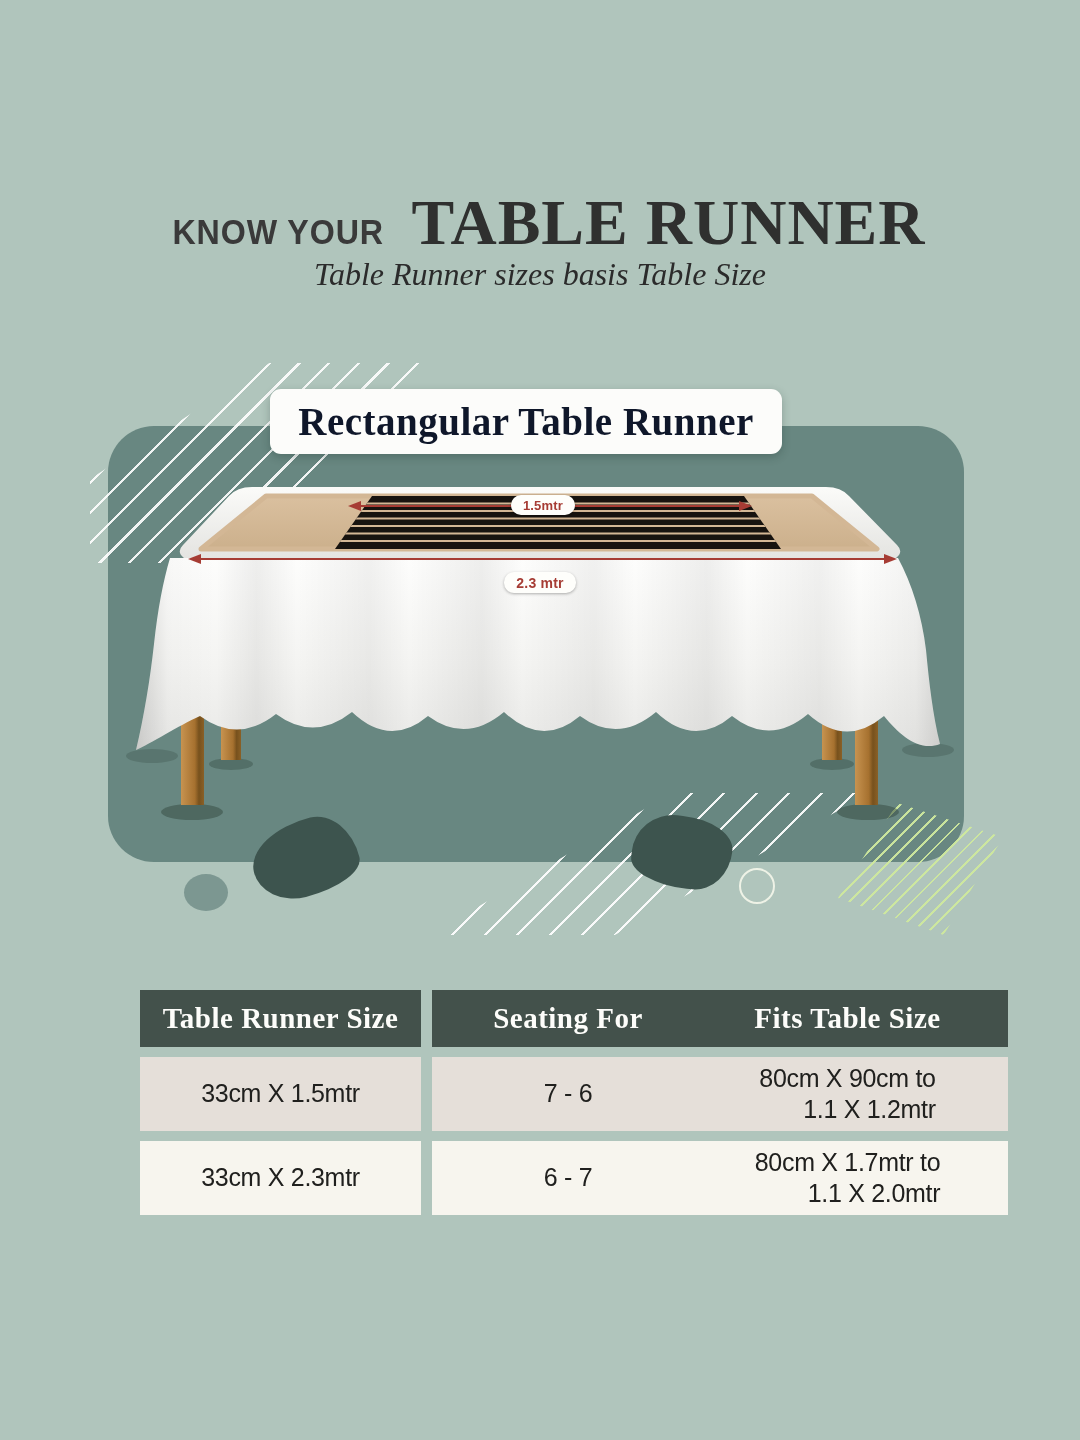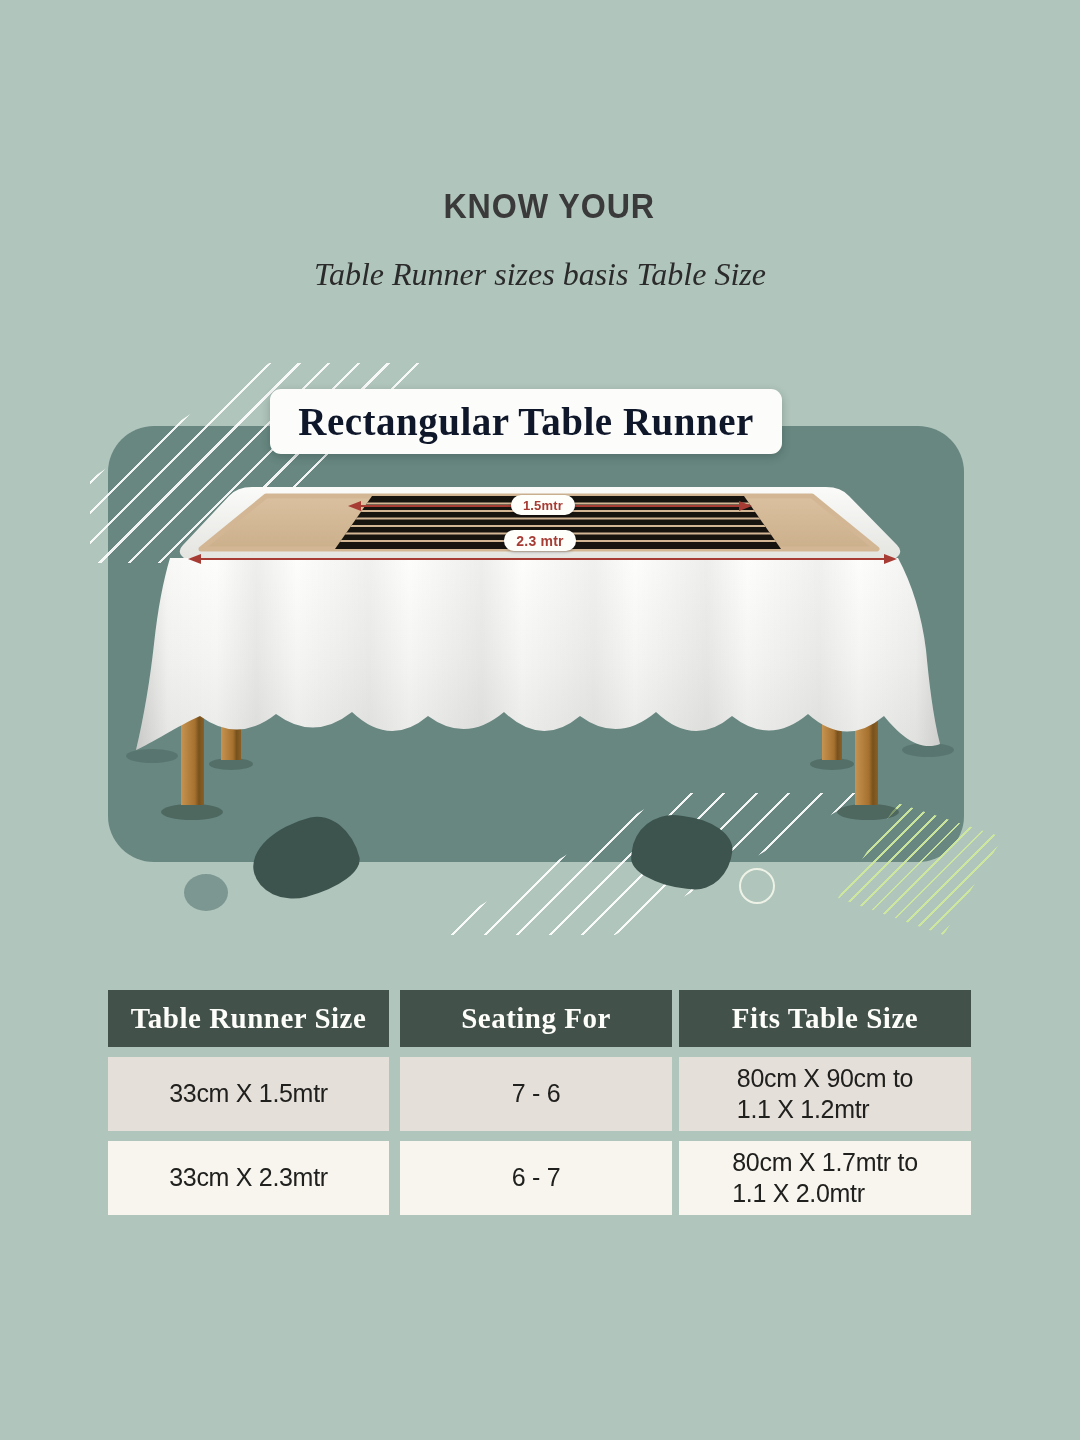--- a/index.html
+++ b/index.html
@@ -82,47 +82,49 @@
     z-index:3;pointer-events:none;
   }
   
   .pill{
     position:absolute;z-index:4;background:#fefefb;border-radius:10px;
     box-shadow:0 1px 3px rgba(0,0,0,.3);
     display:flex;align-items:center;justify-content:center;
     font-weight:700;color:#a63c34;letter-spacing:.2px;
   }
   .pill-runner{left:511px;top:495px;width:64px;height:20px;font-size:13px;}
-  .pill-table{left:504px;top:530px;width:72px;height:21px;font-size:14px;}
+  .pill-table{left:504px;top:572px;width:72px;height:21px;font-size:14px;}
   
   .size-table{position:absolute;left:0;top:0;z-index:2;}
   .cell{
     position:absolute;display:flex;align-items:center;justify-content:center;
-    text-align:left;
+    text-align:right;
+    margin-left:32px;
   }
   .head-cell{
     background:#43514b;color:#fdfdfa;
     font-family:"Liberation Serif",serif;font-size:29px;font-weight:600;
     letter-spacing:.5px;height:57px;top:990px;
   }
   .data-cell{
     color:#20201e;font-size:25px;letter-spacing:-.3px;line-height:1.25;
     height:74px;
   }
   .row1{top:1057px;background:#e5dfd9;}
   .row2{top:1141px;background:#f7f5ee;}
   .c1{left:108px;width:281px;}
   .c2{left:400px;width:272px;}
-  .c3{left:679px;width:292px;}
+  .c3{left:655px;width:321px;}
 </style>
 </head>
 <body>
 
 <div class="title-row">
   <span class="kicker">KNOW YOUR</span>
+  <span class="main-title">TABLE RUNNER</span>
 </div>
 <div class="subtitle">Table Runner sizes basis Table Size</div>
 
 <div class="panel"></div>
 
 <div class="hatch hatch-white-tl"></div>
 <div class="hatch hatch-white-bottom"></div>
 <div class="hatch hatch-green"></div>
 <div class="blob blob-left"></div>
 <div class="blob blob-right"></div>

